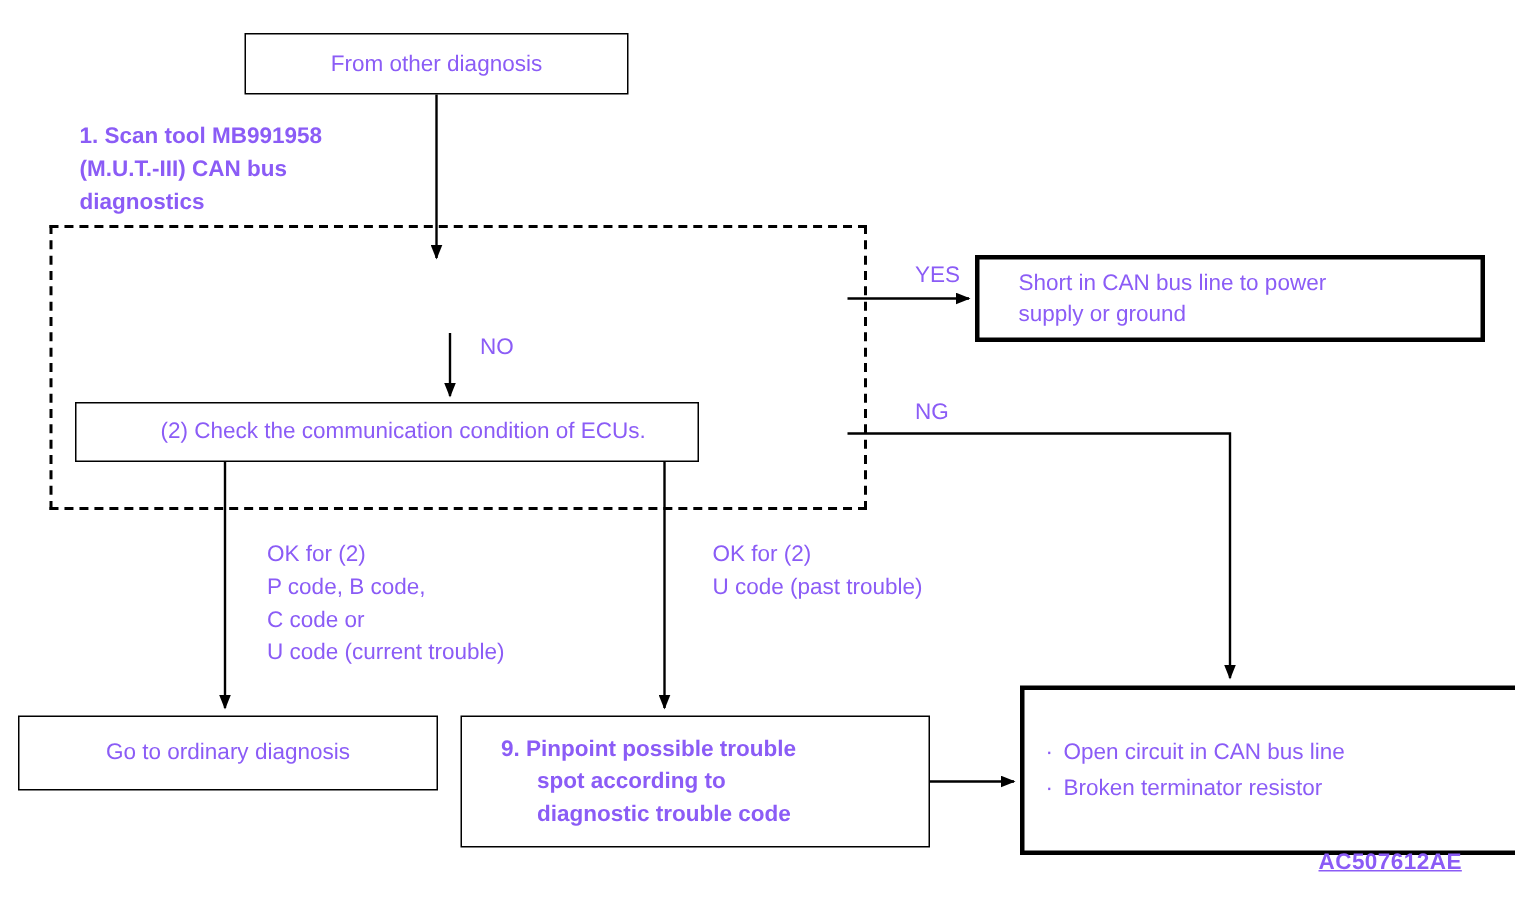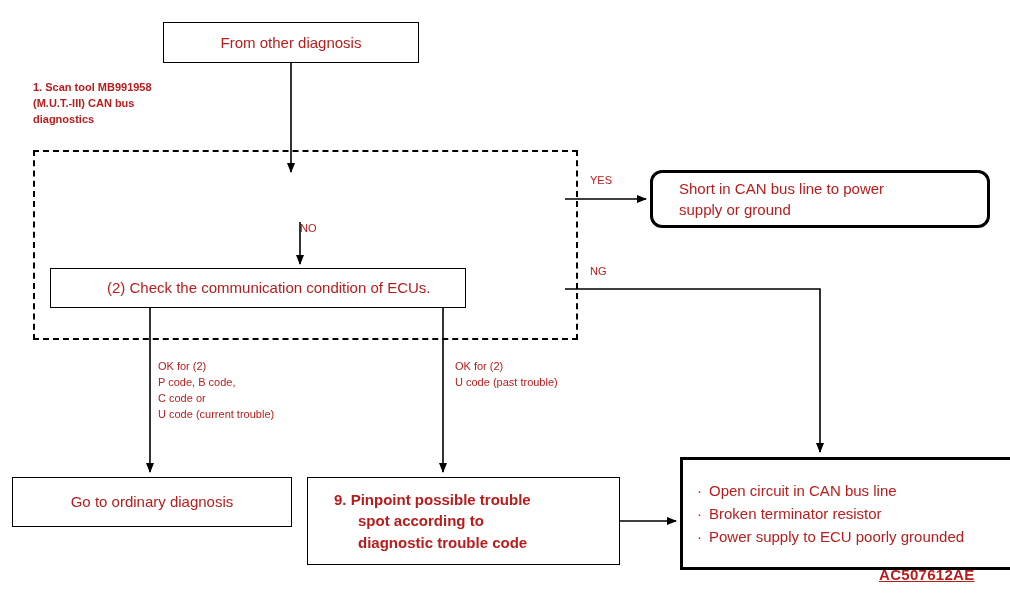--- a/index.html
+++ b/index.html
@@ -6,21 +6,21 @@
     margin: 0;
     padding: 0;
     background: #ffffff;
   }
   #stage {
     position: relative;
     width: 1010px;
     height: 602px;
     background: #ffffff;
     font-family: "Liberation Sans", sans-serif;
-    color: #b91c1c;
+    color: #8b5cf6;
     overflow: hidden;
   }
   .box {
     position: absolute;
     box-sizing: border-box;
     background: #ffffff;
     border: 1px solid #000000;
     display: flex;
     align-items: center;
   }
@@ -38,23 +38,24 @@
   }
   .bold {
     font-weight: bold;
   }
   .hang {
     padding-left: 26px;
     text-indent: -26px;
   }
   .label {
     position: absolute;
-    font-size: 11px;
+    font-size: 15px;
     white-space: pre-line;
     line-height: 1.45;
+    margin-left: 20px;
   }
   .dashregion {
     position: absolute;
     box-sizing: border-box;
     border: 2px dashed #000000;
     background: transparent;
     pointer-events: none;
   }
   svg.wires {
     position: absolute;
@@ -120,21 +121,21 @@
 
   <div class="label bold" style="left:33px; top:80px; width:260px;">1. Scan tool MB991958
 (M.U.T.-III) CAN bus
 diagnostics</div>
 
 
   <div class="box" style="left:50px; top:268px; width:416px; height:40px;">
     <div class="box-text" style="padding-left:56px;">(2) Check the communication condition of ECUs.</div>
   </div>
 
-  <div class="box thick" style="left:650px; top:170px; width:340px; height:58px;border-radius:12px;">
+  <div class="box thick" style="left:650px; top:170px; width:340px; height:58px;">
     <div class="box-text" style="padding-left:26px;">Short in CAN bus line to power
 supply or ground</div>
   </div>
 
   <div class="label" style="left:590px; top:173px;">YES</div>
   <div class="label" style="left:300px; top:221px;">NO</div>
   <div class="label" style="left:590px; top:264px;">NG</div>
   <div class="label" style="left:158px; top:359px;">OK for (2)
 P code, B code,
 C code or
@@ -149,19 +150,18 @@
   <div class="box" style="left:307px; top:477px; width:313px; height:88px;">
     <div class="box-text bold hang" style="padding-left:50px; text-indent:-24px;">9. Pinpoint possible trouble
 spot according to
 diagnostic trouble code</div>
   </div>
 
   <div class="box thick" style="left:680px; top:457px; width:348px; height:113px;">
     <div class="bullets" style="padding-left:14px;">
       <div class="bl"><span class="dot">·</span><span>Open circuit in CAN bus line</span></div>
       <div class="bl"><span class="dot">·</span><span>Broken terminator resistor</span></div>
-      <div class="bl"><span class="dot">·</span><span>Power supply to ECU poorly grounded</span></div>
     </div>
   </div>
 
   <div class="refcode" style="left:879px; top:566px;">AC507612AE</div>
 
 </div>
 
 </body></html>

